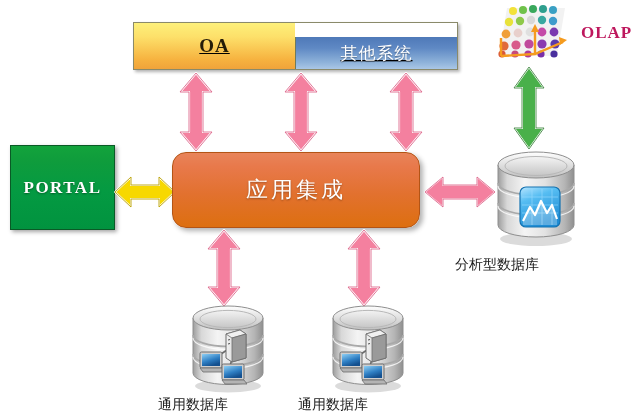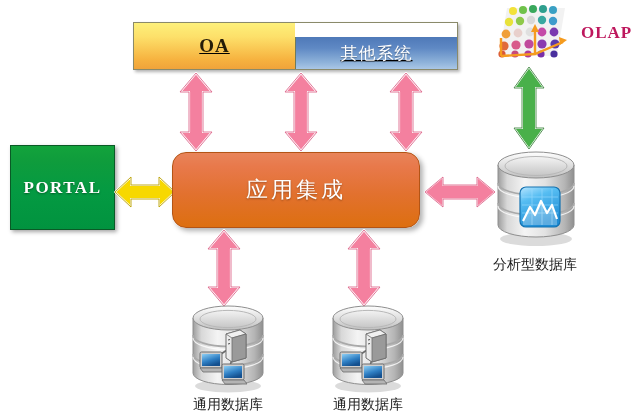--- a/index.html
+++ b/index.html
@@ -137,21 +137,21 @@
     font-size: 17px;
     color: #be185d;
     letter-spacing: 1px;
     margin-left: 4px;
   }
 
   
   .db { position: absolute; }
   .db-label {
     position: absolute;
-    text-align: center;
+    text-align: left;
     font-family: "Liberation Sans", sans-serif;
     font-size: 14px;
     color: #1a1a1a;
     white-space: nowrap;
   }
 </style>
 </head>
 <body>
 
 <div id="canvas">

